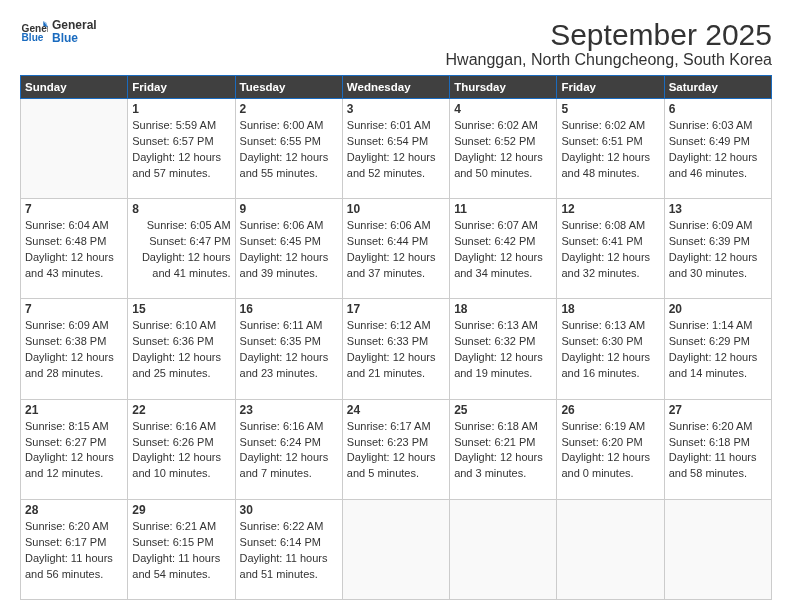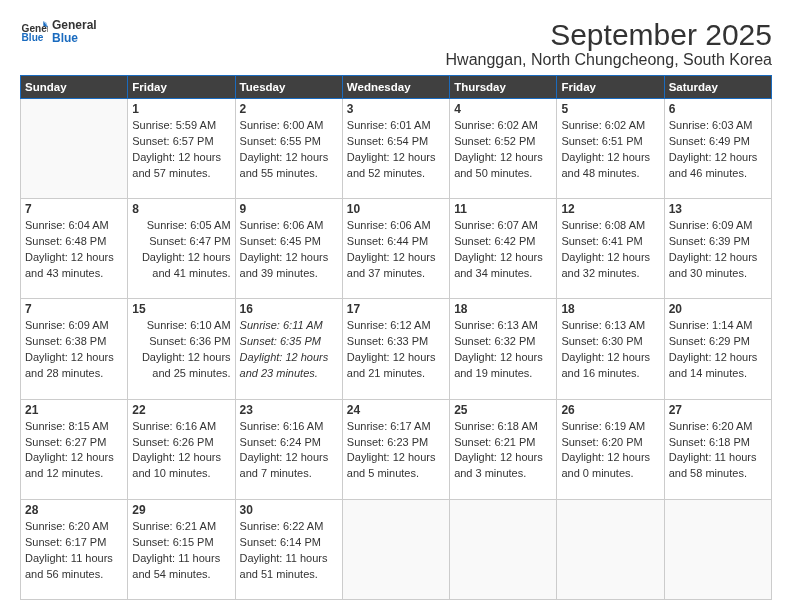--- a/index.html
+++ b/index.html
@@ -220,28 +220,28 @@
         <tr>
           <td>
             <span class="day-num">7</span>
             <div class="cell-text" style="white-space: pre-line;">Sunrise: 6:09 AM
 Sunset: 6:38 PM
 Daylight: 12 hours
 and 28 minutes.</div>
           </td>
           <td>
             <span class="day-num">15</span>
-            <div class="cell-text" style="white-space: pre-line; text-align: right;">Sunrise: 6:10 AM
+            <div class="cell-text" style="white-space: pre-line;">Sunrise: 6:10 AM
 Sunset: 6:36 PM
 Daylight: 12 hours
 and 25 minutes.</div>
           </td>
           <td>
             <span class="day-num">16</span>
-            <div class="cell-text" style="white-space: pre-line; font-style: italic;">Sunrise: 6:11 AM
+            <div class="cell-text" style="white-space: pre-line;">Sunrise: 6:11 AM
 Sunset: 6:35 PM
 Daylight: 12 hours
 and 23 minutes.</div>
           </td>
           <td>
             <span class="day-num">17</span>
             <div class="cell-text" style="white-space: pre-line;">Sunrise: 6:12 AM
 Sunset: 6:33 PM
 Daylight: 12 hours
 and 21 minutes.</div>

